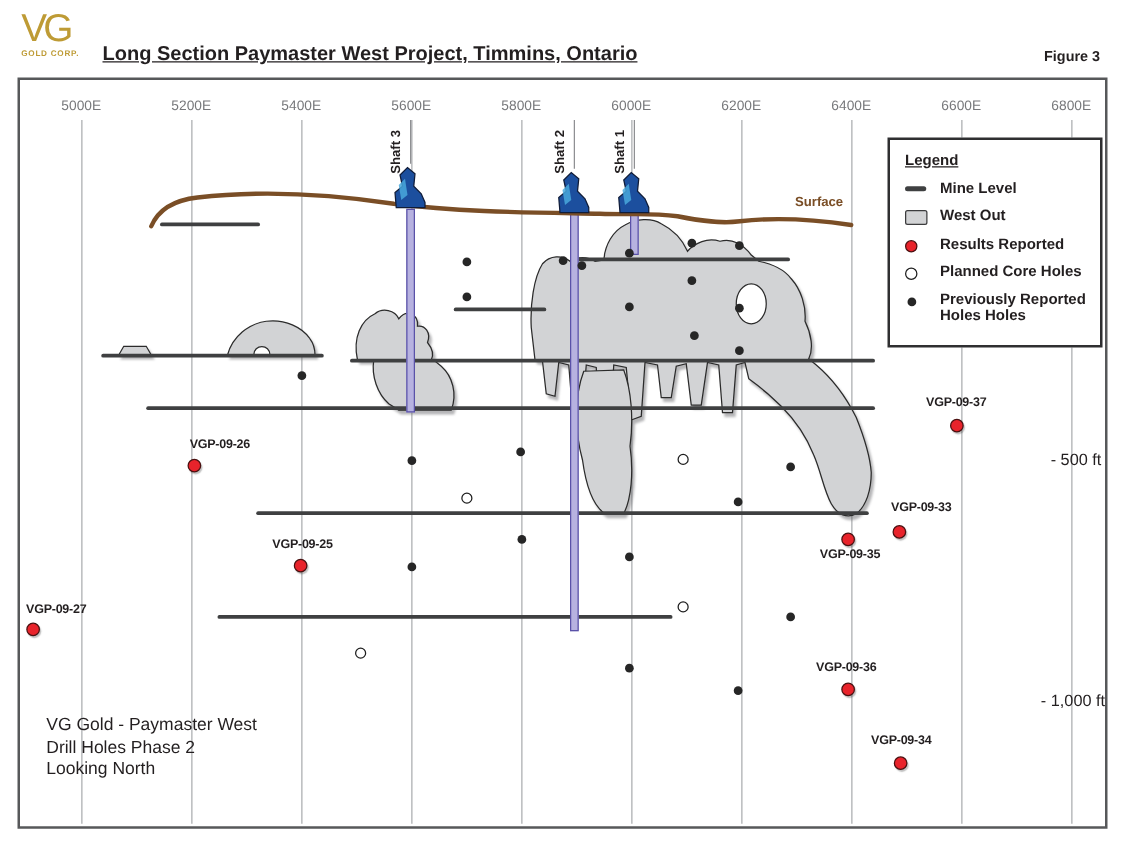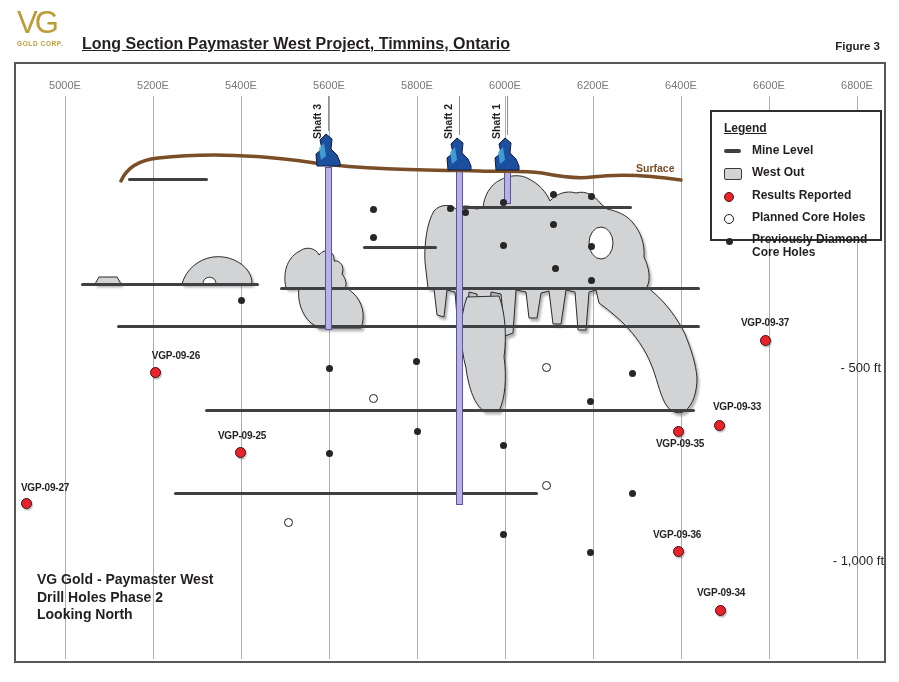--- a/index.html
+++ b/index.html
@@ -28,39 +28,39 @@
   .column{position:absolute;width:7px;background:var(--purple-fill);border:1px solid var(--purple-edge);z-index:5;}
   .shaft-label{position:absolute;width:16px;height:42px;font-size:10.5px;font-weight:600;color:var(--ink);
     writing-mode:vertical-rl;transform:rotate(180deg);text-align:left;z-index:7;white-space:nowrap;}
   .dot-prev{position:absolute;width:7px;height:7px;border-radius:50%;background:#262626;z-index:7;}
   .dot-open{position:absolute;width:9px;height:9px;border-radius:50%;background:#fff;border:1.5px solid #1d1d1d;z-index:7;}
   .dot-red{position:absolute;width:11px;height:11px;border-radius:50%;background:var(--red);
     border:1.5px solid #4a1010;box-shadow:1px 1.5px 1px rgba(0,0,0,.25);z-index:7;}
   .hole-label{position:absolute;width:90px;height:14px;font-size:10px;font-weight:700;color:var(--ink);
     text-align:center;letter-spacing:-.2px;z-index:7;}
   .depth-label{position:absolute;width:70px;height:16px;font-size:13px;color:var(--ink);text-align:right;z-index:7;}
-  #surface-label{position:absolute;left:636px;top:156px;font-size:10.5px;color:var(--brown);font-weight:600;z-index:7;margin-top:6px;}
+  #surface-label{position:absolute;left:636px;top:156px;font-size:10.5px;color:var(--brown);font-weight:600;z-index:7;}
   
   #terrain-lower{position:absolute;left:0;top:0;z-index:3;pointer-events:none;}
   #terrain-upper{position:absolute;left:0;top:0;z-index:6;pointer-events:none;}
   .mined-group{filter:drop-shadow(2px 3px 1px rgba(90,90,95,.45));}
   
-  #legend{position:absolute;left:710px;top:110px;width:172px;height:131px;background:#fff;
+  #legend{position:absolute;left:710px;top:110px;width:172px;height:168px;background:#fff;
     border:2px solid #2f2f31;z-index:10;padding:9px 4px 6px 12px;}
   #legend .legend-title{font-size:12px;font-weight:700;text-decoration:underline;margin-bottom:9px;}
   .legend-item{display:flex;align-items:flex-start;margin-bottom:8.5px;}
   .legend-item .sw{width:20px;flex:0 0 20px;display:flex;align-items:center;justify-content:flex-start;margin-top:2px;}
   .legend-item .lbl{font-size:12px;font-weight:600;color:var(--ink);line-height:13.5px;margin-left:8px;}
   .sw-line{width:17px;height:4px;background:var(--line);border-radius:2px;margin-top:3px;}
   .sw-mined{width:18px;height:12px;background:var(--mined);border:1.5px solid #3c3c3e;border-radius:2px;}
   .sw-red{width:10px;height:10px;border-radius:50%;background:var(--red);border:1.5px solid #4a1010;margin-top:1px;}
   .sw-open{width:10px;height:10px;border-radius:50%;background:#fff;border:1.5px solid #1d1d1d;margin-top:1px;}
   .sw-prev{width:7px;height:7px;border-radius:50%;background:#262626;margin-top:3px;margin-left:2px;}
   
-  #caption{position:absolute;left:37px;top:571px;z-index:7;font-size:14px;font-weight:700;
+  #caption{position:absolute;left:37px;top:571px;z-index:7;font-size:14px;font-weight:400;
     color:var(--ink);line-height:17.5px;}
 </style>
 </head>
 <body>
 
 <div id="page">
 
   <div id="logo">
     <div class="vg">VG</div>
     <div class="sub">GOLD CORP.</div>
@@ -211,21 +211,21 @@
     <div class="legend-item">
       <span class="sw">
           <span class="sw-open"></span>
         </span>
       <span class="lbl">Planned Core Holes</span>
     </div>
     <div class="legend-item">
       <span class="sw">
           <span class="sw-prev"></span>
         </span>
-      <span class="lbl">Previously Diamond Core Holes</span>
+      <span class="lbl">Previously Reported Holes Holes</span>
     </div>
   </div>
 
   <div id="caption">
     <div>VG Gold - Paymaster West</div>
     <div>Drill Holes Phase 2</div>
     <div>Looking North</div>
   </div>
 
 </div>

